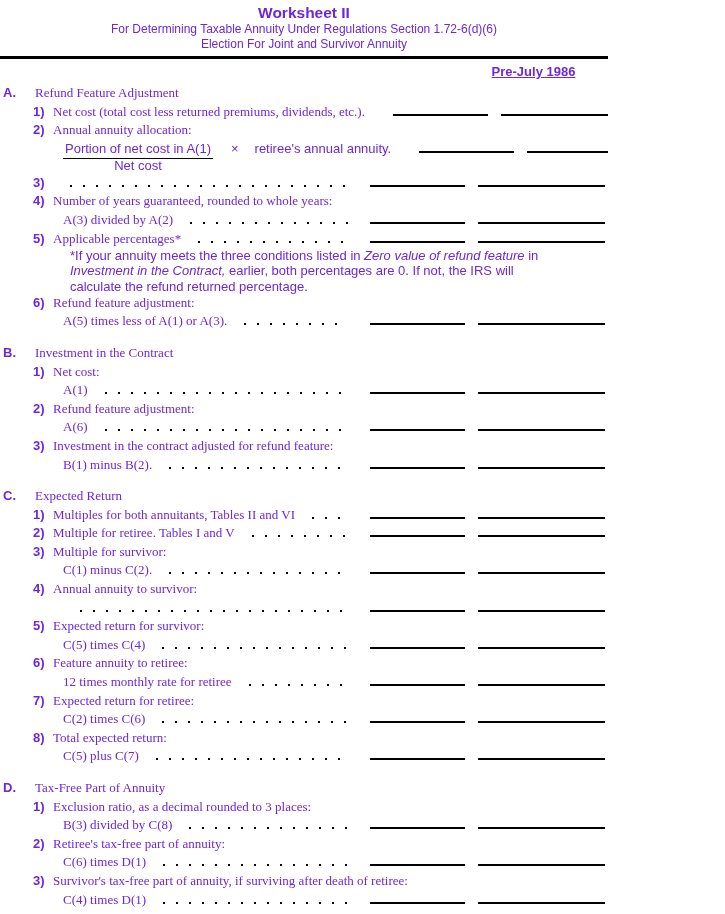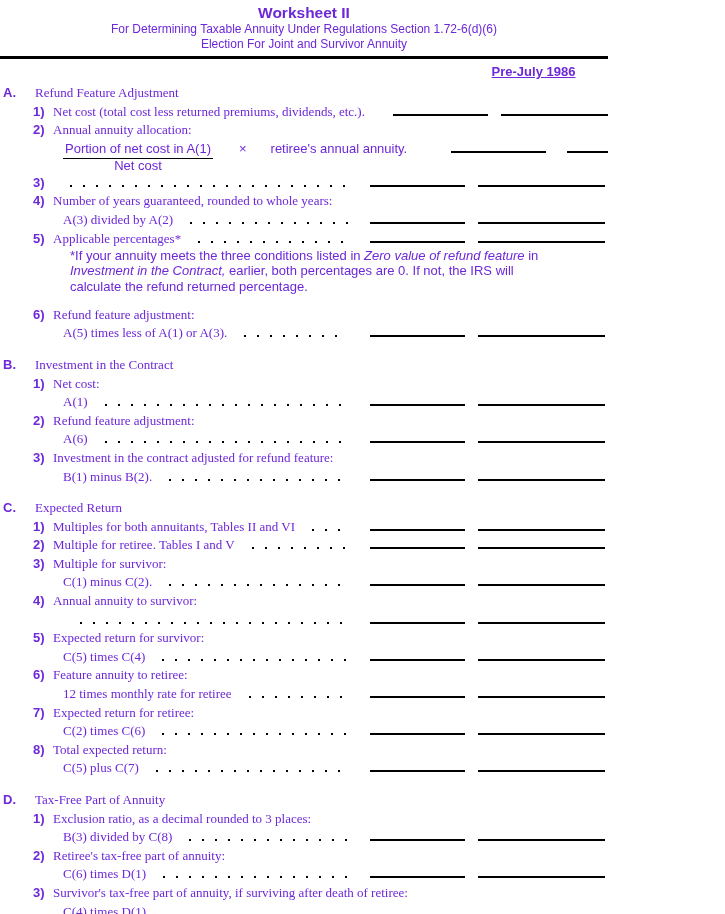--- a/index.html
+++ b/index.html
@@ -23,28 +23,28 @@
   .item{padding-left:30px;}
   .num{width:20px;font-weight:bold;flex:none;}
   .subr{padding-left:60px;}
   .txt{flex:none;font-family:Liberation Serif, serif;}
   .leader{flex:1;margin:0 4px 0 6px;
     background-image:repeating-linear-gradient(to right,transparent 0 11px,#000 11px 13px);
     background-size:100% 2px;background-repeat:no-repeat;background-position:0 11px;}
   .blank{flex:none;height:11px;border-bottom:2px solid #000;}
   .b1{width:95px;margin-left:18px;}
   .b2{width:127px;margin-left:13px;}
-  .fracrow{display:flex;height:34px;padding-left:60px;align-items:flex-start;line-height:17px;white-space:nowrap;gap:8px;}
+  .fracrow{display:flex;height:34px;padding-left:60px;align-items:flex-start;line-height:17px;white-space:nowrap;}
   .frac{flex:none;text-align:center;}
   .frac-top{display:inline-block;border-bottom:1.5px solid #000;padding:0 2px 1px 2px;}
   .frac-bot{line-height:14px;}
   .frac-op{flex:none;margin:0 16px 0 18px;}
   .frac-txt{flex:none;}
   .fracrow .leader{height:17px;}
-  .note{padding-left:67px;line-height:15.2px;margin-bottom:12px;}
+  .note{padding-left:67px;line-height:15.2px;margin-bottom:0;}
   .note div{white-space:nowrap;}
   .i{font-style:italic;}
 </style>
 </head>
 <body>
 
 <div class="page">
   <div class="hdr">
     <div class="title">Worksheet II</div>
     <div class="sub">For Determining Taxable Annuity Under Regulations Section 1.72-6(d)(6)</div>

